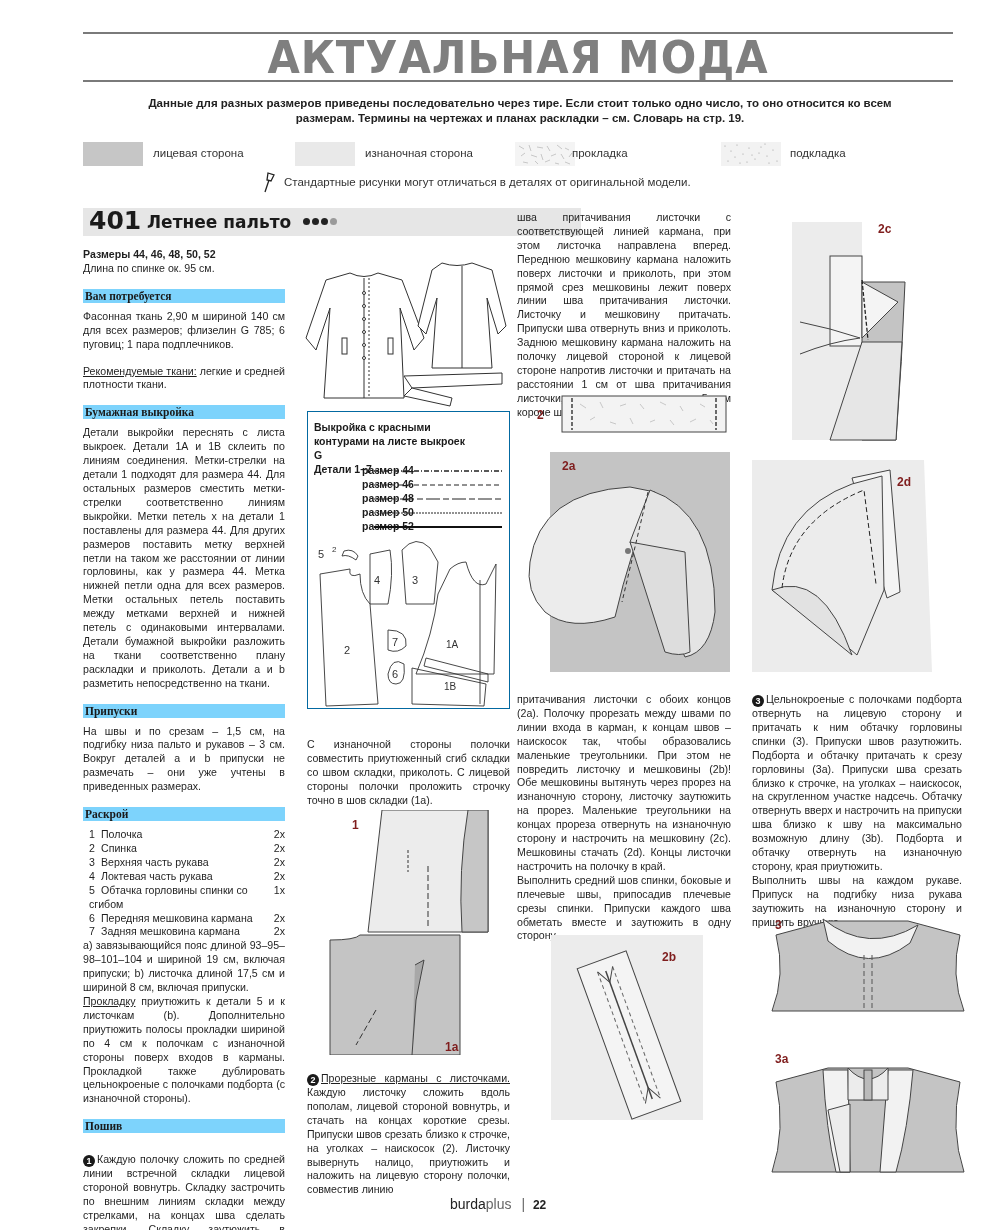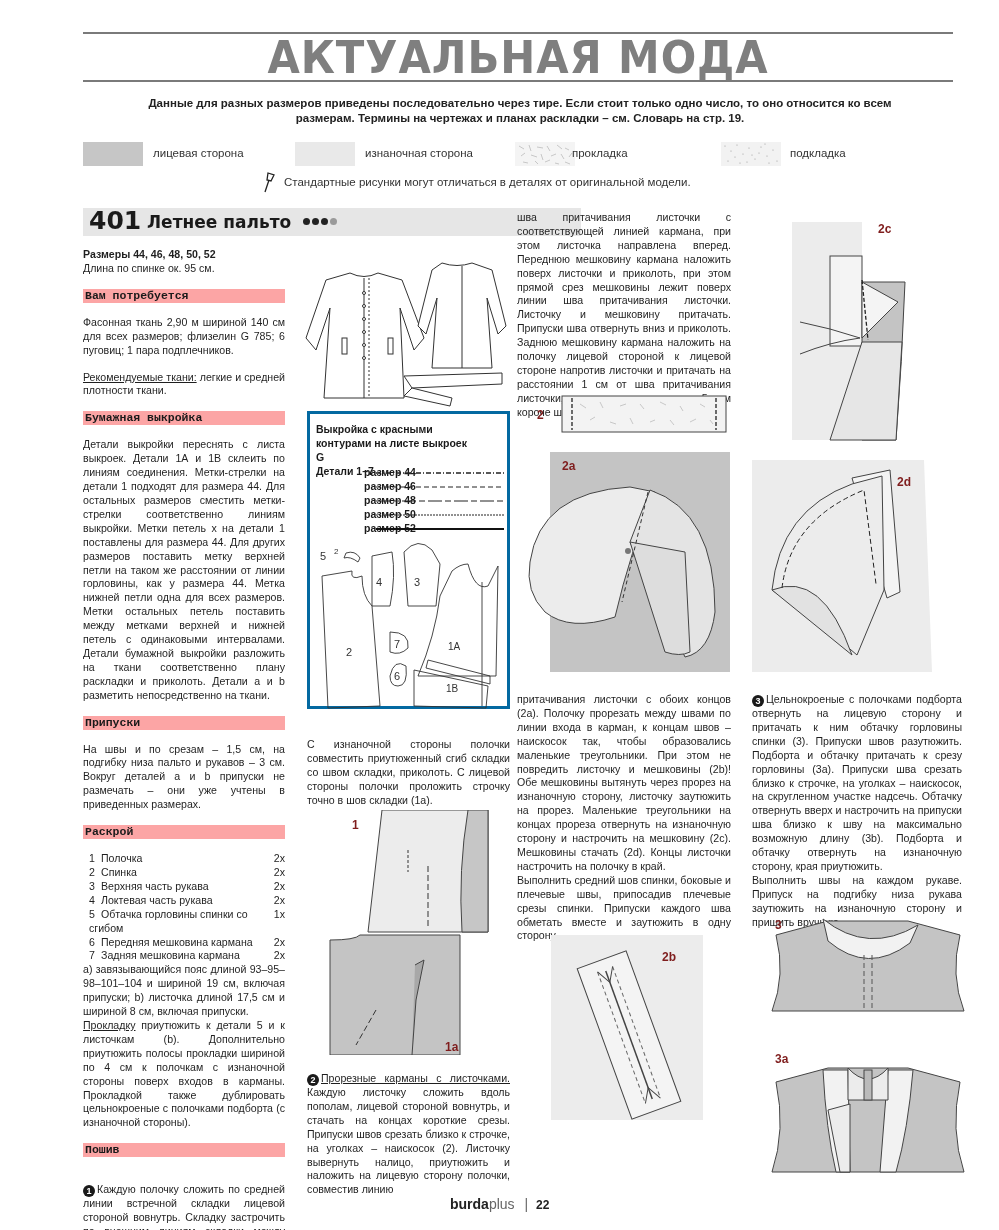--- a/index.html
+++ b/index.html
@@ -24,37 +24,37 @@
   .model-num { position: absolute; left: 6px; top: -2px; font-family: "DejaVu Sans", sans-serif; font-weight: bold; font-size: 25px; color: #1a1a1a; }
   .model-title { position: absolute; left: 64px; top: 4px; font-family: "DejaVu Sans", sans-serif; font-weight: bold; font-size: 17px; color: #1a1a1a; }
   .dots { position: absolute; left: 220px; top: 10px; display: flex; gap: 2px; }
   .dot { width: 7px; height: 7px; border-radius: 50%; background: #222; }
   .dot.light { background: #9a9a9a; }
 
   
   .col { position: absolute; font-size: 10.6px; line-height: 13.9px; color: #1f1f1f; }
   .col p { text-align: justify; margin-bottom: 0; }
   .gap { height: 13px; }
-  .sec-h { background: #fca5a5; font-family: Liberation Mono, monospace; font-weight: bold; font-size: 11.5px; line-height: 14px; padding-left: 2px; margin-bottom: 13px; color:#1a1a1a; }
+  .sec-h { background: #7dd3fc; font-family: Liberation Serif, serif; font-weight: bold; font-size: 11.5px; line-height: 14px; padding-left: 2px; margin-bottom: 7px; color:#1a1a1a; }
   .bold { font-weight: bold; }
   .u { text-decoration: underline; }
   .cut-row { display: flex; justify-content: space-between; padding-left: 6px; }
   .cut-row .n { display: inline-block; width: 12px; }
   .step-num { display: inline-block; width: 12px; height: 12px; border-radius: 50%; background: #1a1a1a; color: #fff; font-size: 9px; font-weight: bold; text-align: center; line-height: 12px; vertical-align: -1px; margin-right: 2px; }
 
   
-  .pbox { position: absolute; left: 307px; top: 411px; width: 203px; height: 298px; border: 3px solid #0369a1; background: #fff; }
+  .pbox { position: absolute; left: 307px; top: 411px; width: 203px; height: 298px; border: 1px solid #0369a1; background: #fff; }
   .pbox-t { position: absolute; left: 6px; top: 8px; font-weight: bold; font-size: 10.5px; line-height: 14px; }
   .size-row { position: absolute; left: 6px; font-weight: bold; font-size: 10.5px; display: flex; align-items: center; padding-left: 48px; }
   .size-row .line { position: absolute; left: 60px; width: 128px; }
 
   .fig-label { position: absolute; font-weight: bold; font-size: 12px; color: #7f1d1d; }
 
   .footer { position: absolute; top: 1196px; left: 450px; font-size: 14px; color: #222; }
-  .footer .b { font-weight: bold; text-align: center; }
+  .footer .b { font-weight: normal; text-align: center; }
   .footer .l { color: #666; }
   .footer .pg { font-weight: bold; font-size: 12px; margin-left: 4px; }
 </style>
 </head>
 <body>
 
 <div class="rule" style="top:32px"></div>
 <div class="mast">АКТУАЛЬНАЯ МОДА</div>
 <div class="rule" style="top:80px"></div>
 <div class="intro">Данные для разных размеров приведены последовательно через тире. Если стоит только одно число, то оно относится ко всем размерам. Термины на чертежах и планах раскладки – см. Словарь на стр. 19.</div>

